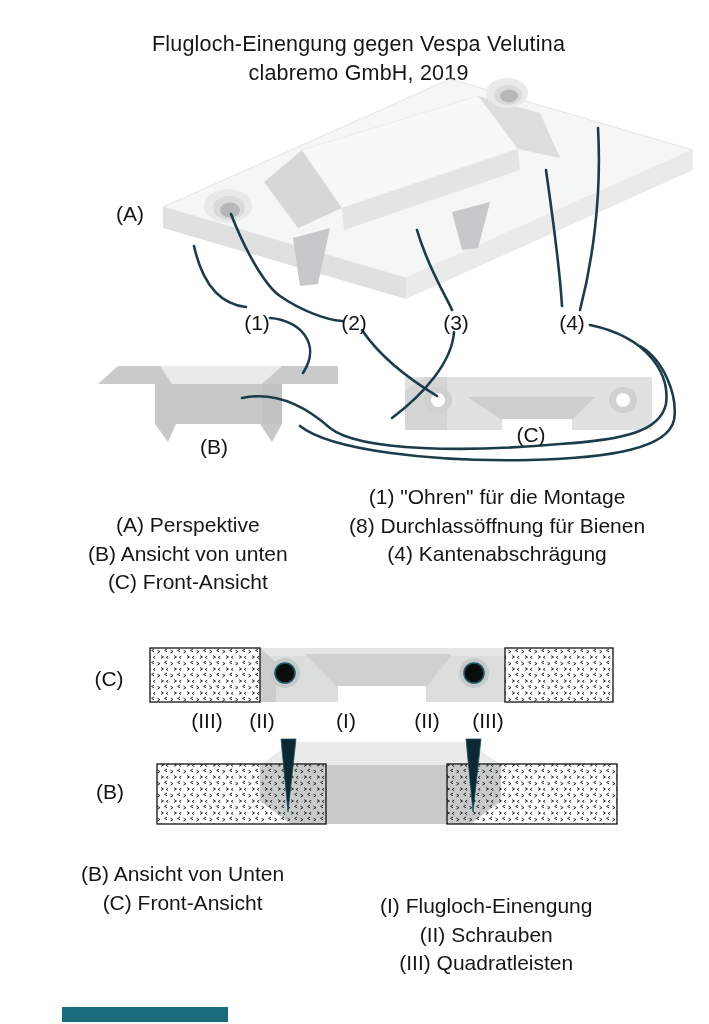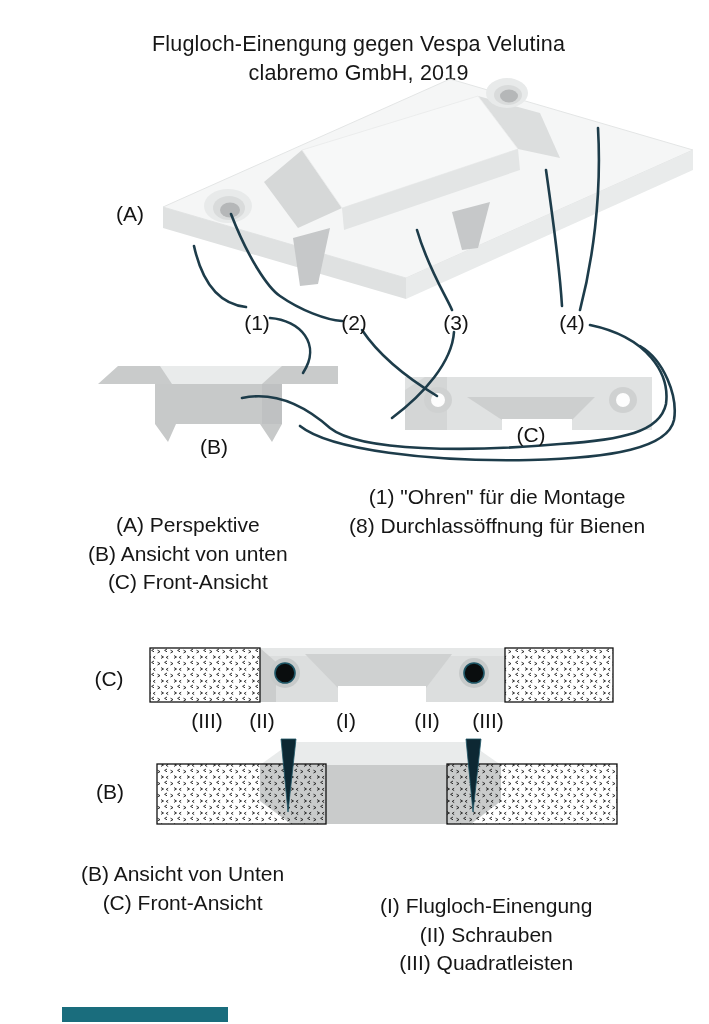--- a/index.html
+++ b/index.html
@@ -135,20 +135,21 @@
 
   <div id="legend-top-views" class="abs legend">
     <div>(A) Perspektive</div>
     <div>(B) Ansicht von unten</div>
     <div>(C) Front-Ansicht</div>
   </div>
 
   <div id="legend-top-features" class="abs legend">
     <div>(1) "Ohren" für die Montage</div>
     <div>(8) Durchlassöffnung für Bienen</div>
+    <div>(4) Kantenabschrägung</div>
   </div>
 
   <div id="legend-bottom-views" class="abs legend">
     <div>(B) Ansicht von Unten</div>
     <div>(C) Front-Ansicht</div>
   </div>
 
   <div id="legend-bottom-parts" class="abs legend">
     <div>(I) Flugloch-Einengung</div>
     <div>(II) Schrauben</div>

